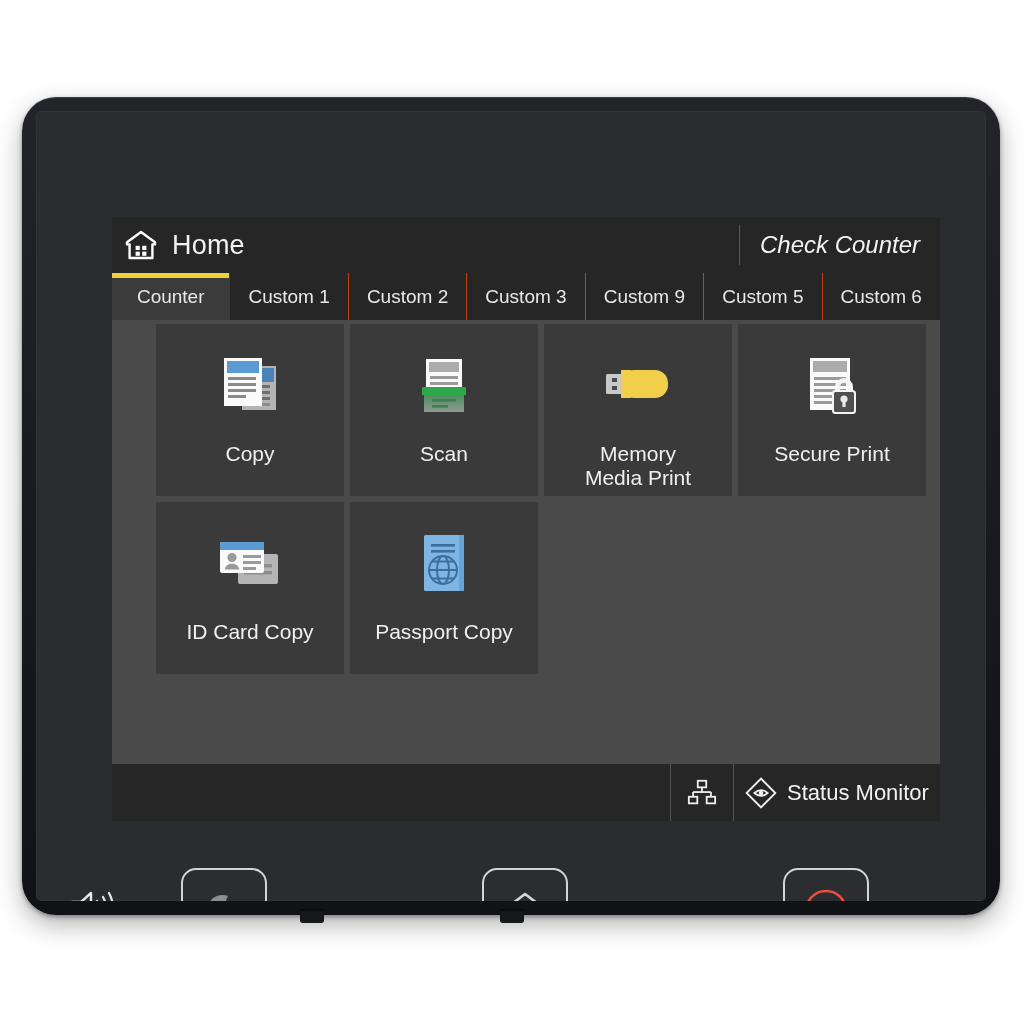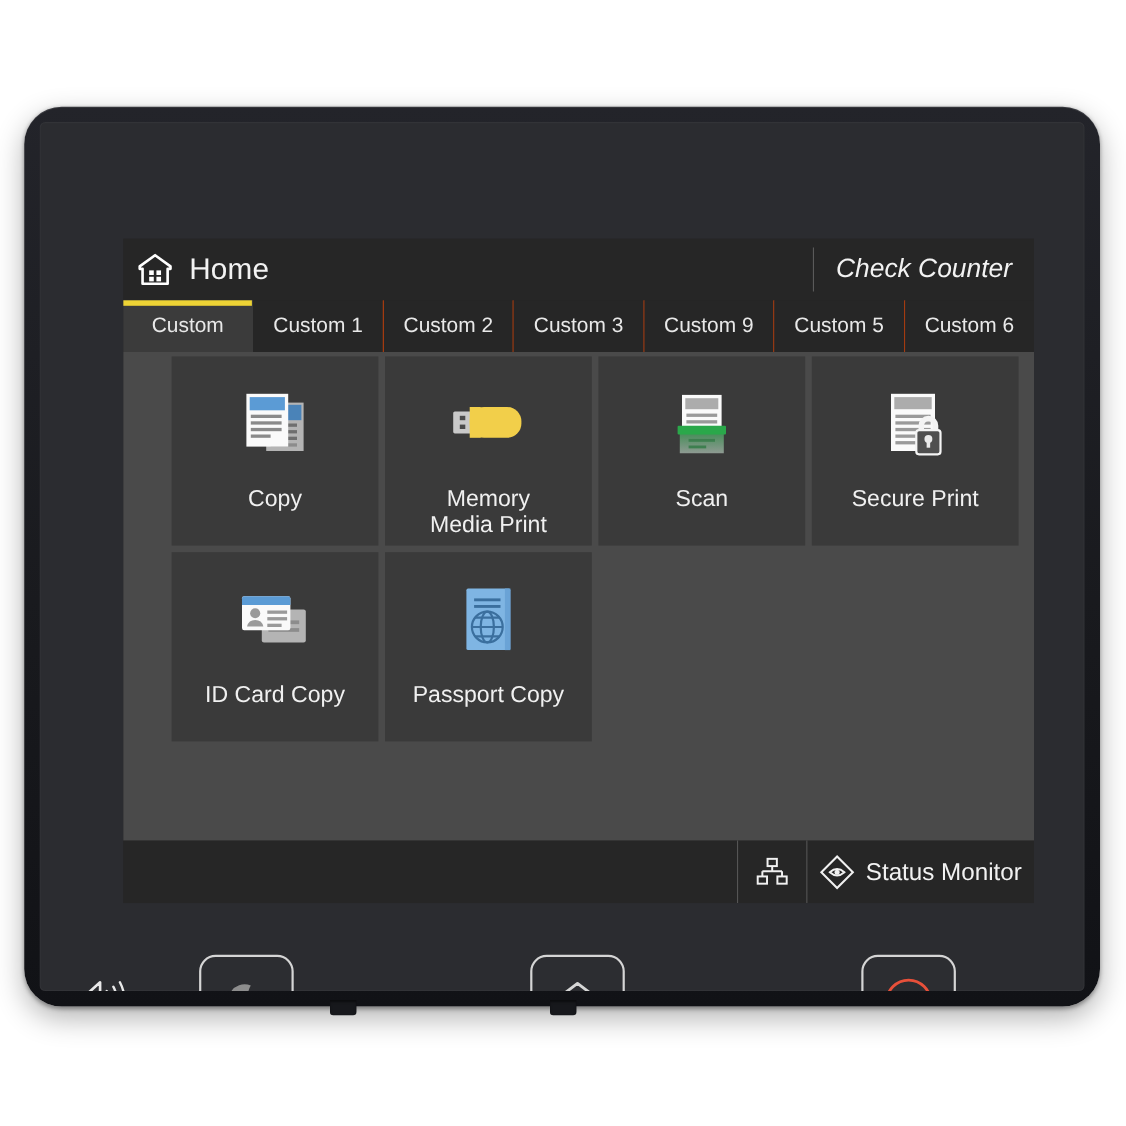--- a/index.html
+++ b/index.html
@@ -266,21 +266,21 @@
                 <rect x="18.2" y="23.6" width="4.2" height="4.2" fill="#ffffff"></rect>
               </svg>
             </span>
             <span class="header-title">Home</span>
           </div>
           <div class="header-divider"></div>
           <div class="check-counter">Check Counter</div>
         </div>
 
         <div class="tabs">
-          <div class="tab active">Custom</div>
+          <div class="tab active">Counter</div>
           <div class="tab">Custom 1</div>
           <div class="tab">Custom 2</div>
           <div class="tab">Custom 3</div>
           <div class="tab">Custom 9</div>
           <div class="tab">Custom 5</div>
           <div class="tab">Custom 6</div>
         </div>
 
         <div class="grid-area">
           <div class="tile-grid">
@@ -296,33 +296,20 @@
                   <rect x="38" y="57" width="24" height="3" fill="#8c8c8c"></rect>
                   <rect x="16" y="12" width="38" height="48" fill="#fafafa"></rect>
                   <rect x="19" y="15" width="32" height="12" fill="#5b9bd5"></rect>
                   <rect x="20" y="31" width="28" height="3" fill="#8a8a8a"></rect>
                   <rect x="20" y="37" width="28" height="3" fill="#8a8a8a"></rect>
                   <rect x="20" y="43" width="28" height="3" fill="#8a8a8a"></rect>
                   <rect x="20" y="49" width="18" height="3" fill="#8a8a8a"></rect>
                 </svg>
               </span>
               <span class="tile-label">Copy</span>
-            </div>
-
-            <div class="tile">
-              <span class="tile-icon">
-                <svg viewBox="0 0 84 84" width="84" height="84">
-                  <rect x="10" y="28" width="18" height="20" rx="1.5" fill="#c9c9c9"></rect>
-                  <rect x="16" y="32" width="5" height="4" fill="#4a4a4a"></rect>
-                  <rect x="16" y="40" width="5" height="4" fill="#4a4a4a"></rect>
-                  <rect x="25" y="24" width="47" height="28" rx="13" fill="#f2cf4a"></rect>
-                  <rect x="25" y="24" width="10" height="28" fill="#f2cf4a"></rect>
-                </svg>
-              </span>
-              <span class="tile-label"><span>Memory</span><br><span>Media Print</span></span>
             </div>
 
             <div class="tile">
               <span class="tile-icon">
                 <svg viewBox="0 0 84 84" width="84" height="84">
                   <rect x="24" y="13" width="36" height="32" fill="#fafafa"></rect>
                   <rect x="27" y="16" width="30" height="10" fill="#acacac"></rect>
                   <rect x="28" y="30" width="28" height="3" fill="#9a9a9a"></rect>
                   <rect x="28" y="36" width="28" height="3" fill="#9a9a9a"></rect>
                   <path d="M22 42 H62 V66 H22 Z" fill="url(#scanGrad)"></path>
@@ -331,20 +318,33 @@
                       <stop offset="0%" stop-color="#2f8a46"></stop>
                       <stop offset="100%" stop-color="#8e9a92"></stop>
                     </linearGradient>
                   </defs>
                   <rect x="20" y="41" width="44" height="8" rx="1" fill="#2aa84a"></rect>
                   <rect x="30" y="53" width="24" height="2.6" fill="#3d7f4f"></rect>
                   <rect x="30" y="59" width="16" height="2.6" fill="#3d7f4f"></rect>
                 </svg>
               </span>
               <span class="tile-label">Scan</span>
+            </div>
+
+            <div class="tile">
+              <span class="tile-icon">
+                <svg viewBox="0 0 84 84" width="84" height="84">
+                  <rect x="10" y="28" width="18" height="20" rx="1.5" fill="#c9c9c9"></rect>
+                  <rect x="16" y="32" width="5" height="4" fill="#4a4a4a"></rect>
+                  <rect x="16" y="40" width="5" height="4" fill="#4a4a4a"></rect>
+                  <rect x="25" y="24" width="47" height="28" rx="13" fill="#f2cf4a"></rect>
+                  <rect x="25" y="24" width="10" height="28" fill="#f2cf4a"></rect>
+                </svg>
+              </span>
+              <span class="tile-label"><span>Memory</span><br><span>Media Print</span></span>
             </div>
 
             <div class="tile">
               <span class="tile-icon">
                 <svg viewBox="0 0 84 84" width="84" height="84">
                   <rect x="20" y="12" width="40" height="52" fill="#fafafa"></rect>
                   <rect x="23" y="15" width="34" height="11" fill="#acacac"></rect>
                   <rect x="24" y="31" width="32" height="3" fill="#9a9a9a"></rect>
                   <rect x="24" y="37" width="32" height="3" fill="#9a9a9a"></rect>
                   <rect x="24" y="43" width="32" height="3" fill="#9a9a9a"></rect>

